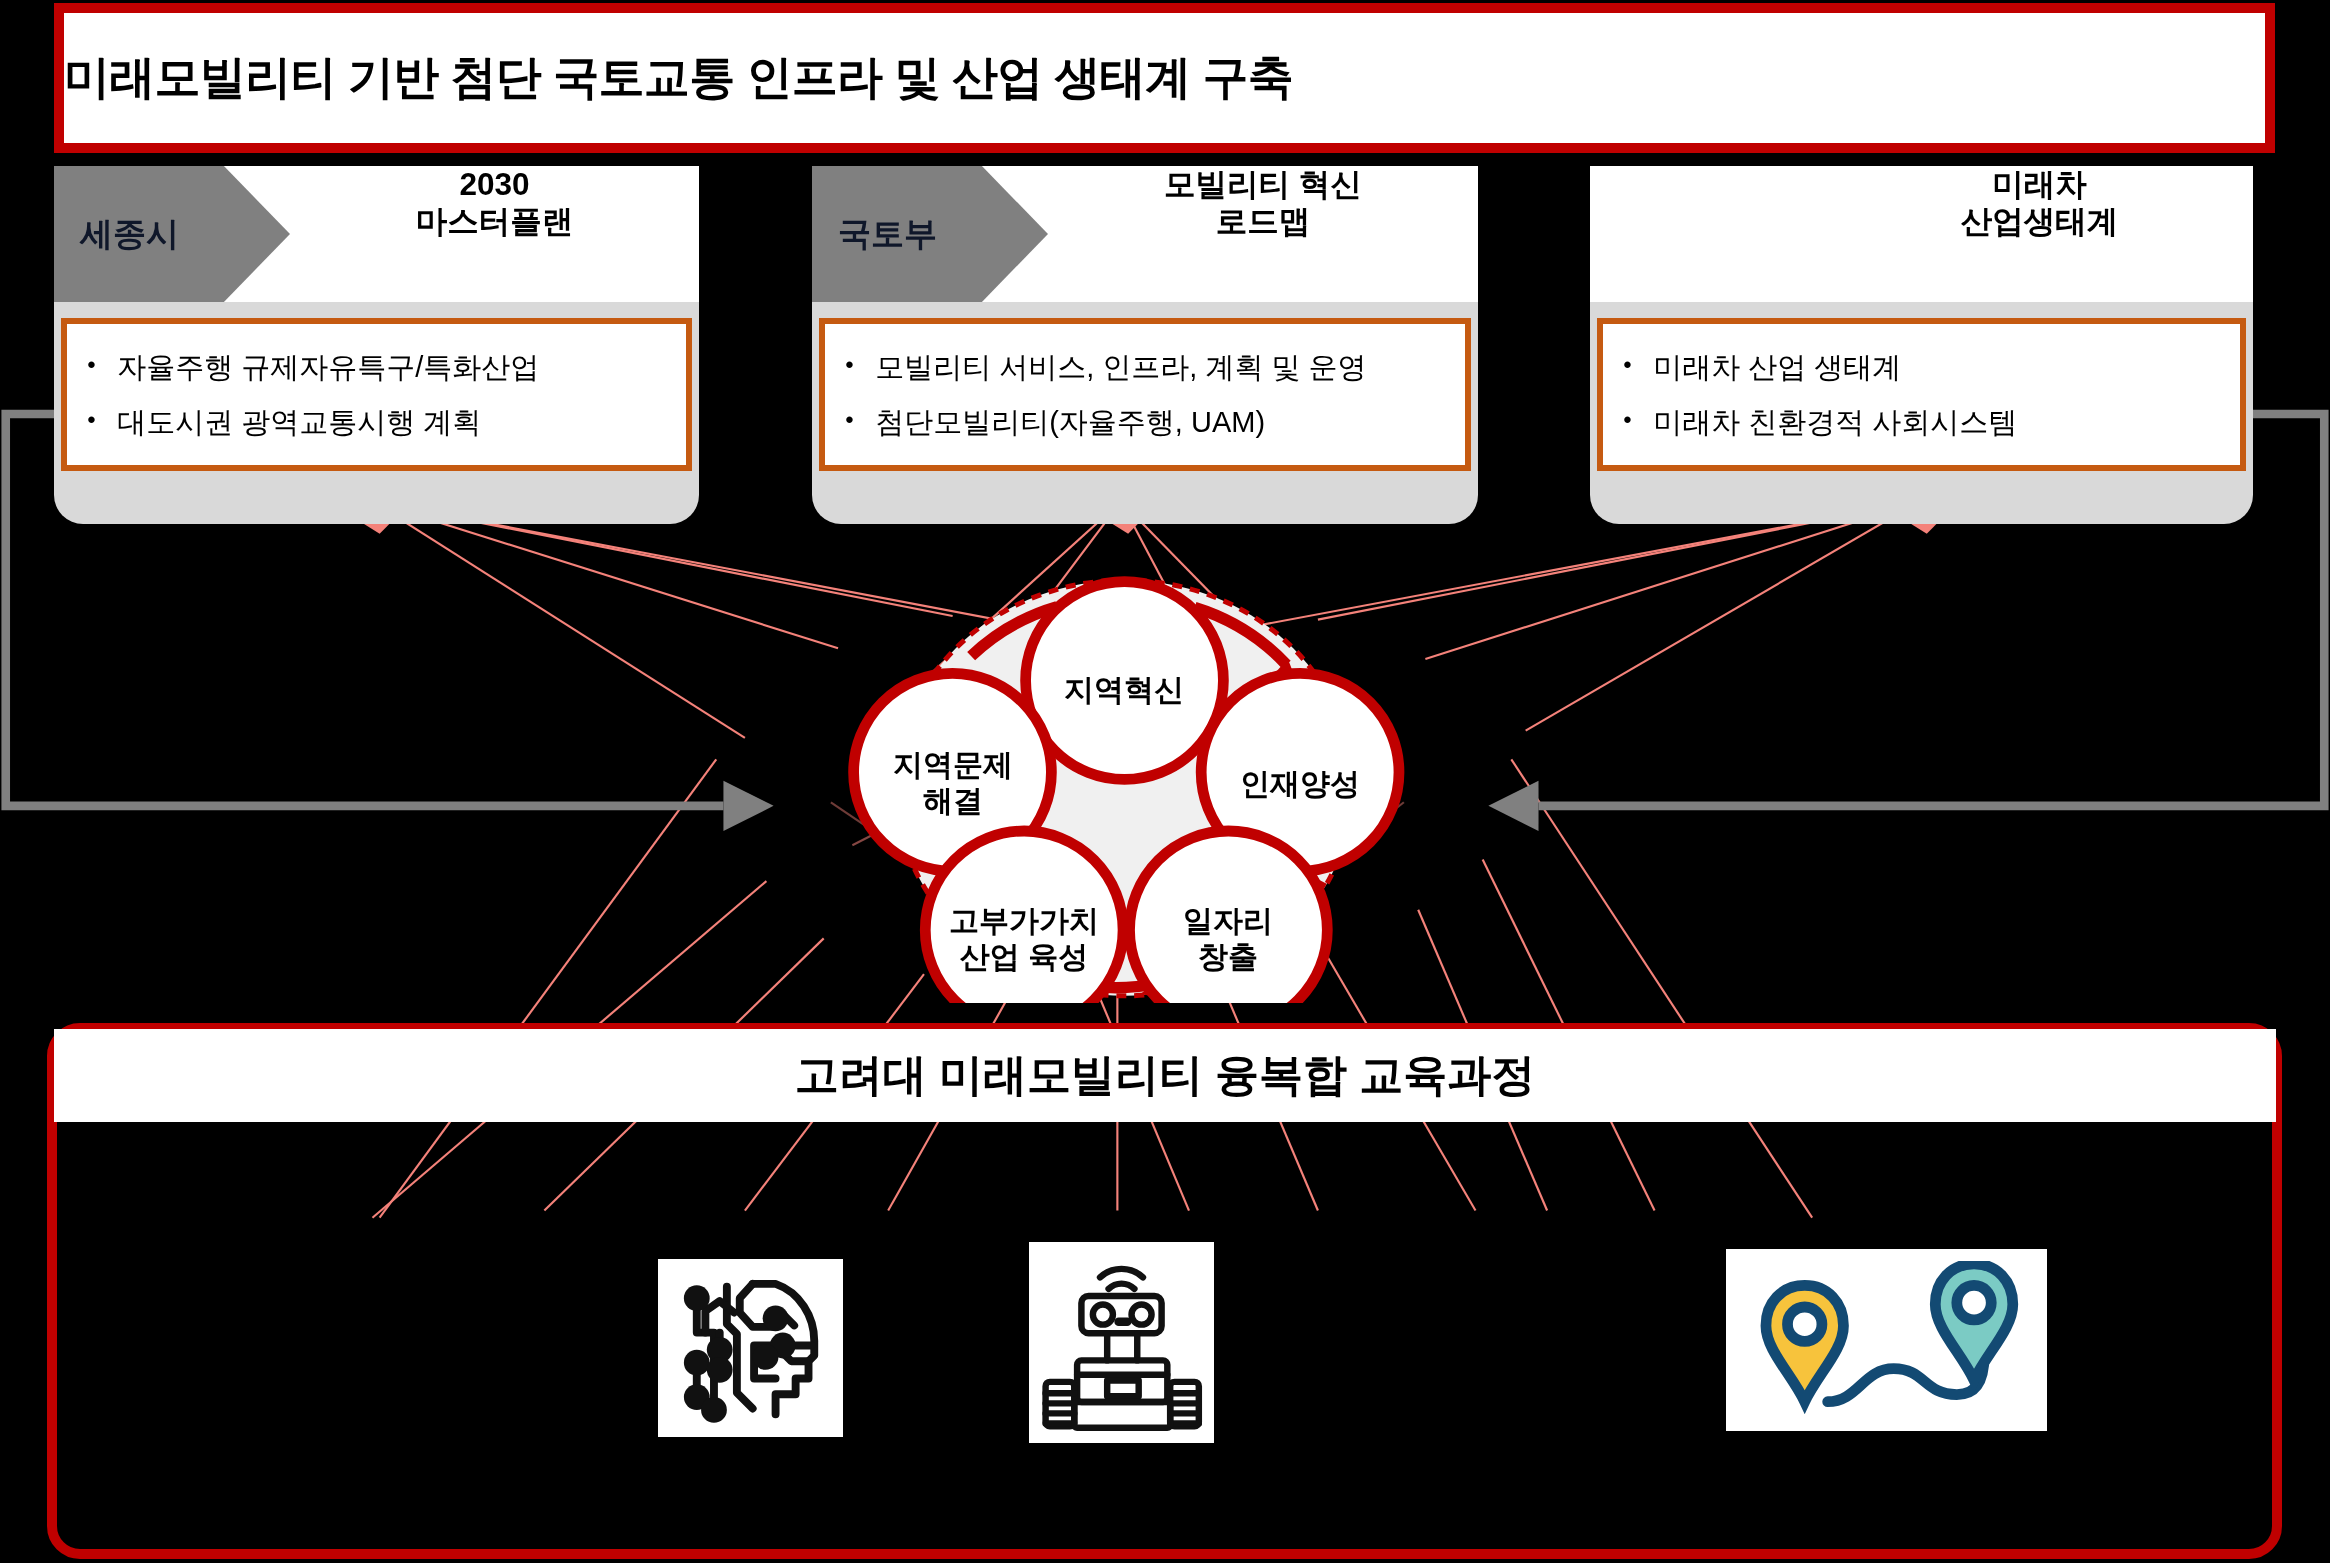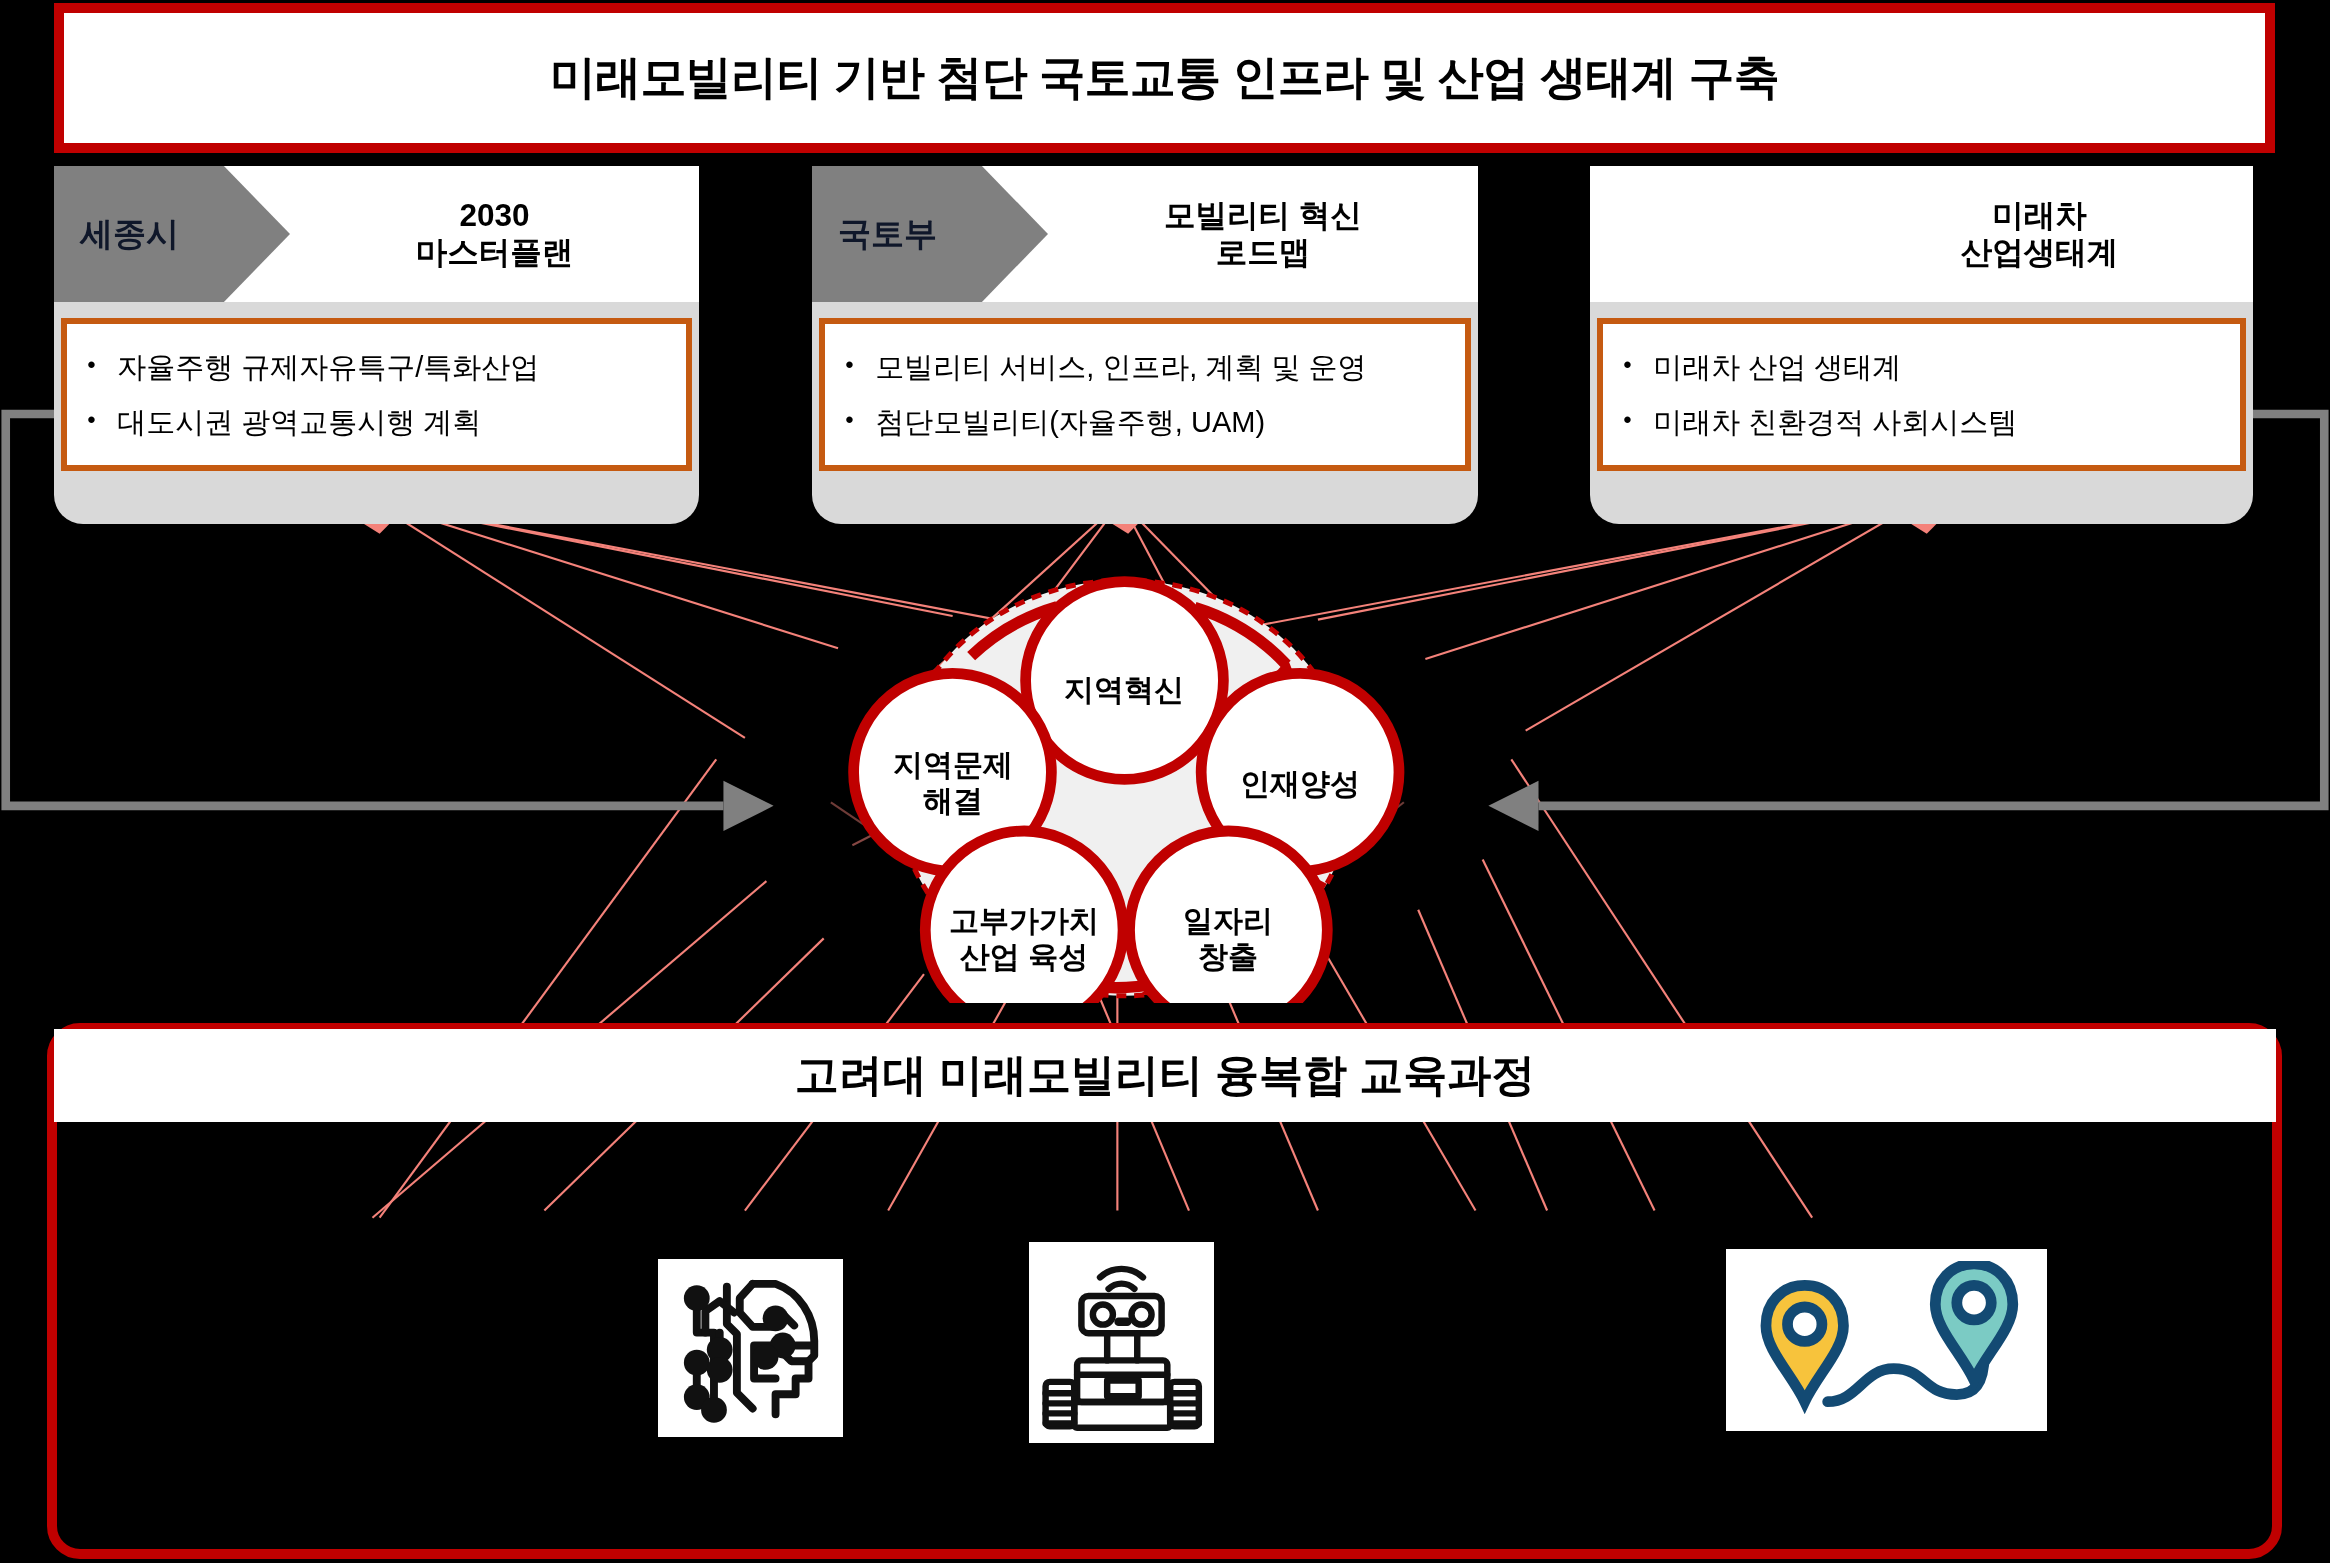--- a/index.html
+++ b/index.html
@@ -10,21 +10,21 @@
   }
   .stage{position:absolute;inset:0;}
 
   
   #title-banner{
     position:absolute;left:54px;top:2.9px;width:2221px;height:150px;
     background:#c00000;box-sizing:border-box;padding:10px;
   }
   #title-banner .inner{
     width:100%;height:100%;background:#ffffff;
-    display:flex;align-items:center;justify-content:center;
+    display:flex;align-items:center;justify-content:flex-start;
   }
   #title-text{
     font-size:46px;font-weight:bold;letter-spacing:-0.7px;white-space:nowrap;
   }
 
   
   .col{position:absolute;top:166px;}
   #col-0{left:54px;width:645px;}
   #col-1{left:812px;width:666px;}
   #col-2{left:1590px;width:663px;}
@@ -44,21 +44,21 @@
     position:absolute;left:0;top:0;height:136px;width:236px;
     background:#808080;
     clip-path:polygon(0 0, 72% 0, 100% 50%, 72% 100%, 0 100%);
     display:flex;align-items:center;
   }
   .chev-label{
     color:#0f172a;font-size:33px;font-weight:bold;padding-left:26px;white-space:nowrap;
   }
   .chev-title{
     position:absolute;left:236px;right:0;top:0;height:136px;
-    display:flex;flex-direction:column;align-items:center;justify-content:center;
+    display:flex;flex-direction:column;align-items:center;
     font-size:31.5px;font-weight:bold;line-height:1.18;text-align:center;
   }
 
   
   .bullet-box{
     position:absolute;left:7.2px;top:152px;width:calc(100% - 14.3px);
     background:#ffffff;border:6.4px solid #c55a11;box-sizing:border-box;
     padding:18.6px 14.3px 20px 20px;
   }
   .bullet{

